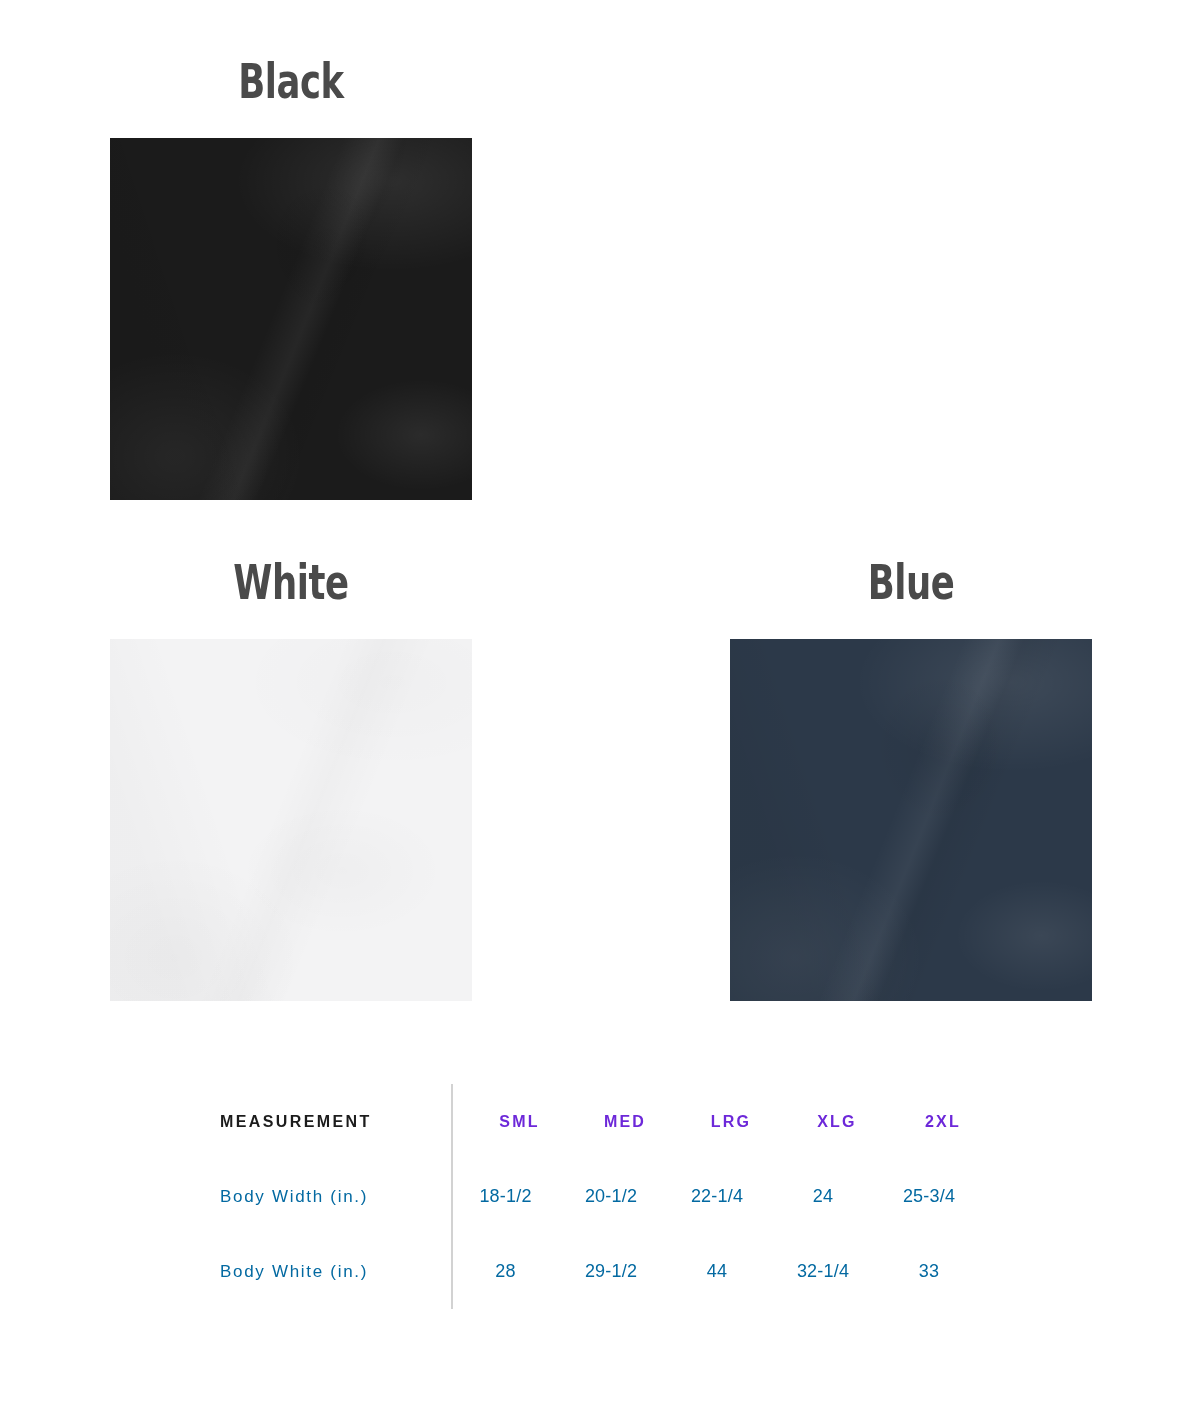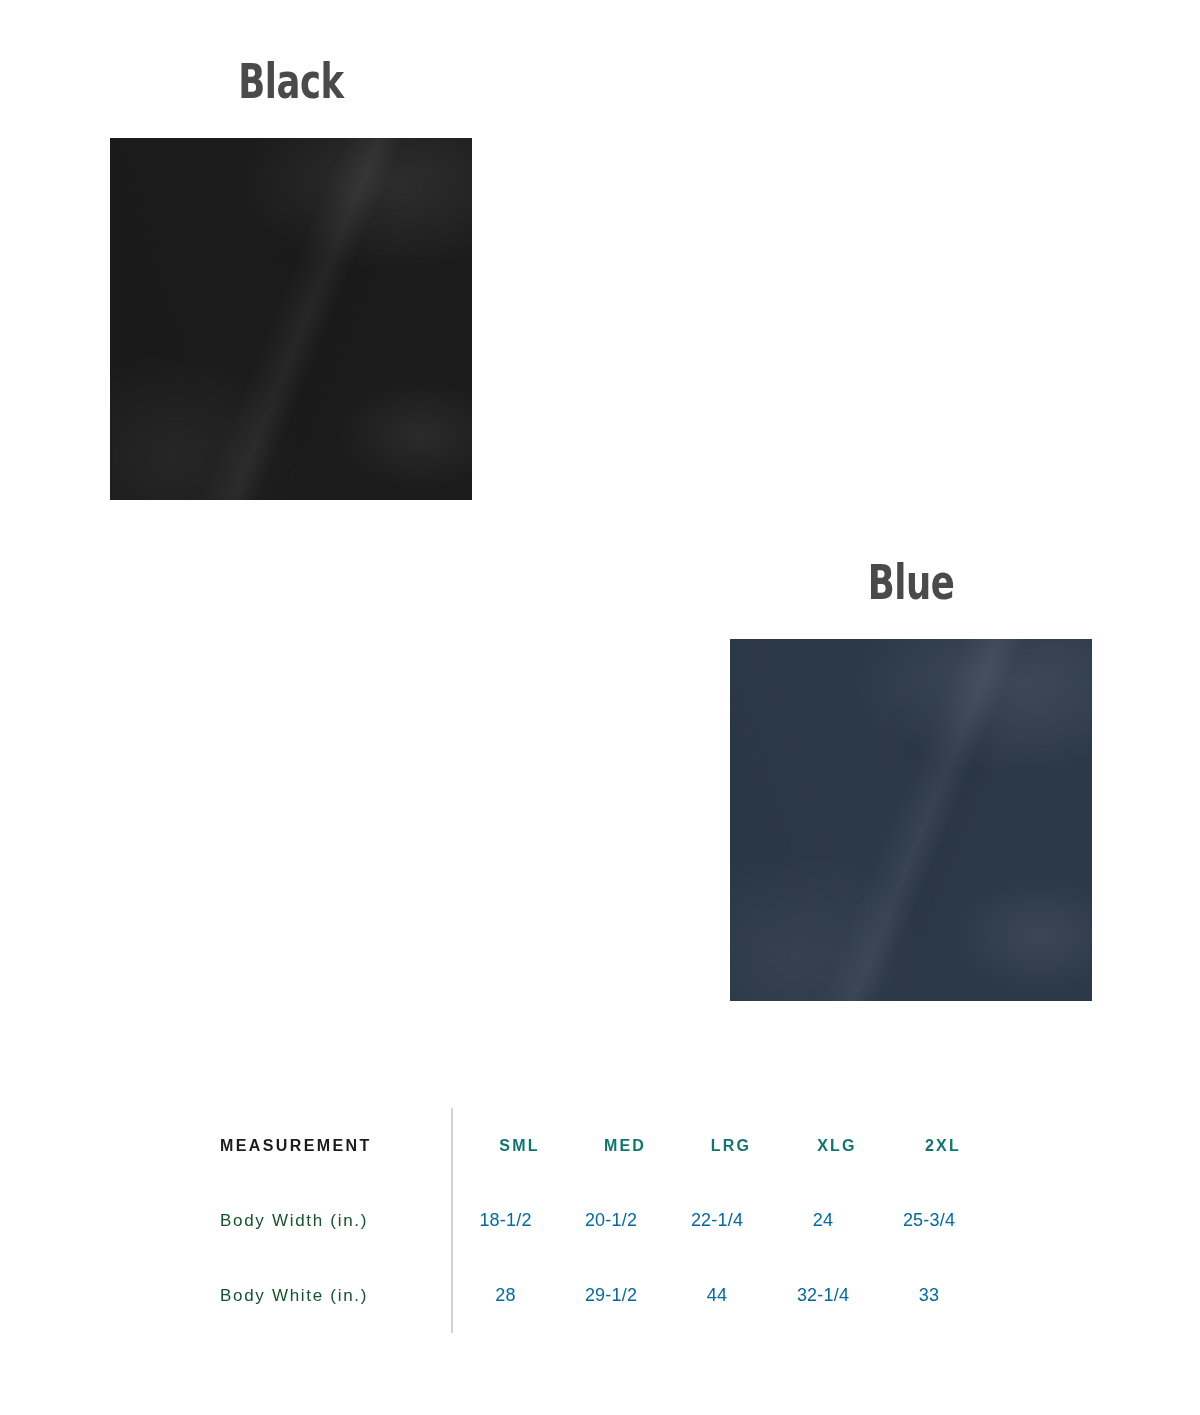--- a/index.html
+++ b/index.html
@@ -95,21 +95,21 @@
   }
   .swatch-chip.light .fabric-c {
     background:
       radial-gradient(ellipse 40% 26% at 64% 64%, rgba(0,0,0,0.02), rgba(0,0,0,0) 72%);
   }
 
   
   .size-table {
     position: absolute;
     left: 0;
-    top: 1108px;
+    top: 1084px;
     width: 1200px;
   }
   .size-table table {
     border-collapse: collapse;
     table-layout: fixed;
     margin-left: 196px;
   }
   .size-table col.c-measure { width: 256px; }
   .size-table col.c-size    { width: 106px; }
 
@@ -124,28 +124,28 @@
     padding-left: 24px;
     font-weight: 700;
     letter-spacing: 2.4px;
     color: #1c1c1c;
     font-size: 16px;
   }
   .size-table th.head-size {
     text-align: center;
     font-weight: 700;
     letter-spacing: 2.2px;
-    color: #0f766e;
+    color: #6d28d9;
     font-size: 16px;
     padding-left: 28px;
   }
   .size-table td.row-label {
     text-align: left;
     padding-left: 24px;
-    color: #14532d;
+    color: #0369a1;
     font-weight: 400;
     letter-spacing: 1.7px;
     font-size: 17px;
   }
   .size-table td.row-value {
     text-align: center;
     color: #0369a1;
     font-weight: 400;
     font-size: 18px;
     letter-spacing: 0.2px;
@@ -164,20 +164,28 @@
   <div class="swatch-cell col-left row-top">
     <h2 class="swatch-title" style="color: rgb(74, 74, 74);">Black</h2>
     <div class="swatch-chip" style="background-color: rgb(27, 27, 27);">
       <div class="fabric-a"></div>
       <div class="fabric-b"></div>
       <div class="fabric-c"></div>
     </div>
   </div>
 
 
+  <div class="swatch-cell col-left row-bottom">
+    <h2 class="swatch-title" style="color: rgb(74, 74, 74);">White</h2>
+    <div class="swatch-chip light" style="background-color: rgb(243, 243, 244);">
+      <div class="fabric-a"></div>
+      <div class="fabric-b"></div>
+      <div class="fabric-c"></div>
+    </div>
+  </div>
 
   <div class="swatch-cell col-right row-bottom">
     <h2 class="swatch-title" style="color: rgb(74, 74, 74);">Blue</h2>
     <div class="swatch-chip" style="background-color: rgb(44, 57, 73);">
       <div class="fabric-a"></div>
       <div class="fabric-b"></div>
       <div class="fabric-c"></div>
     </div>
   </div>
 

